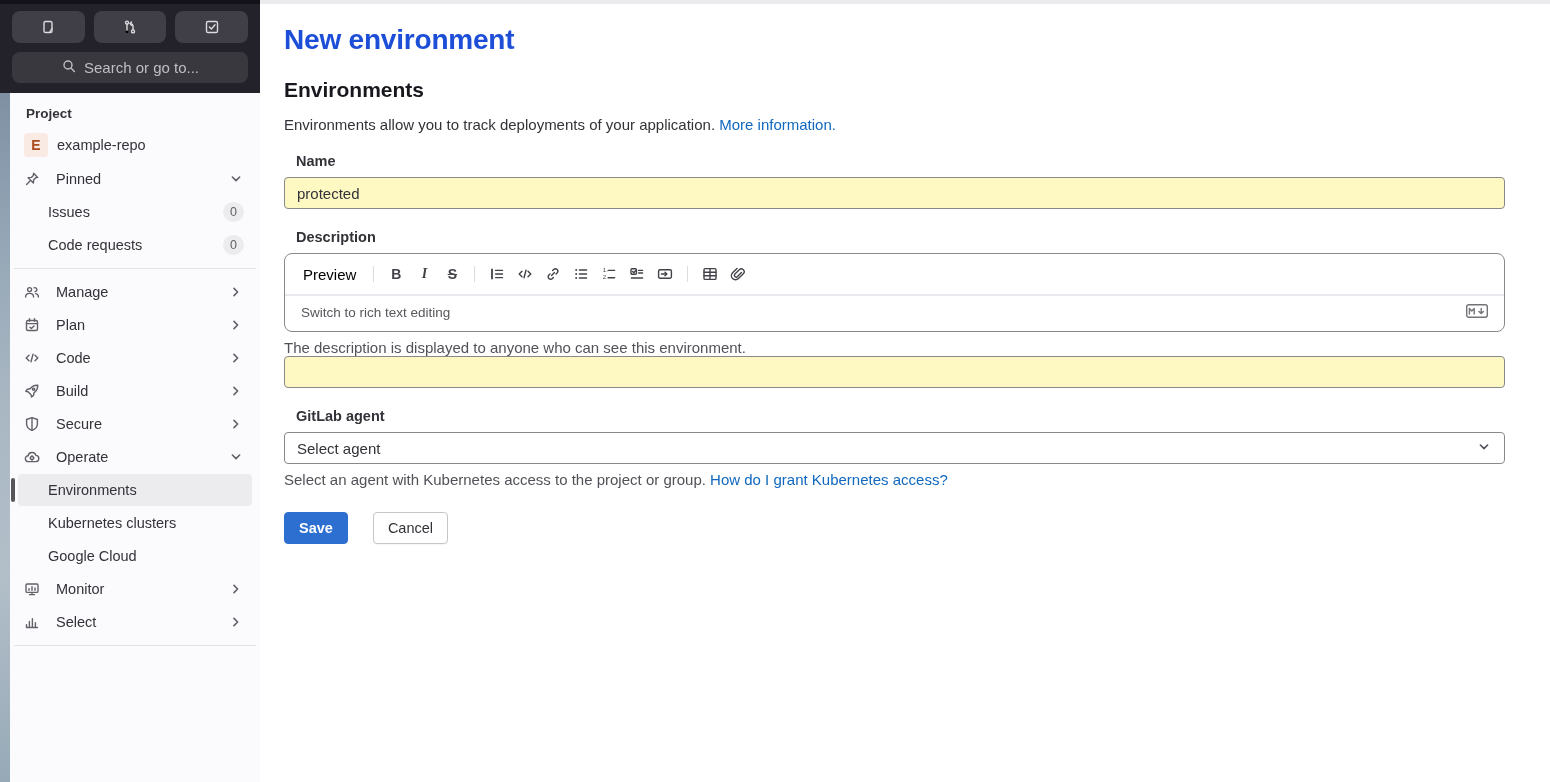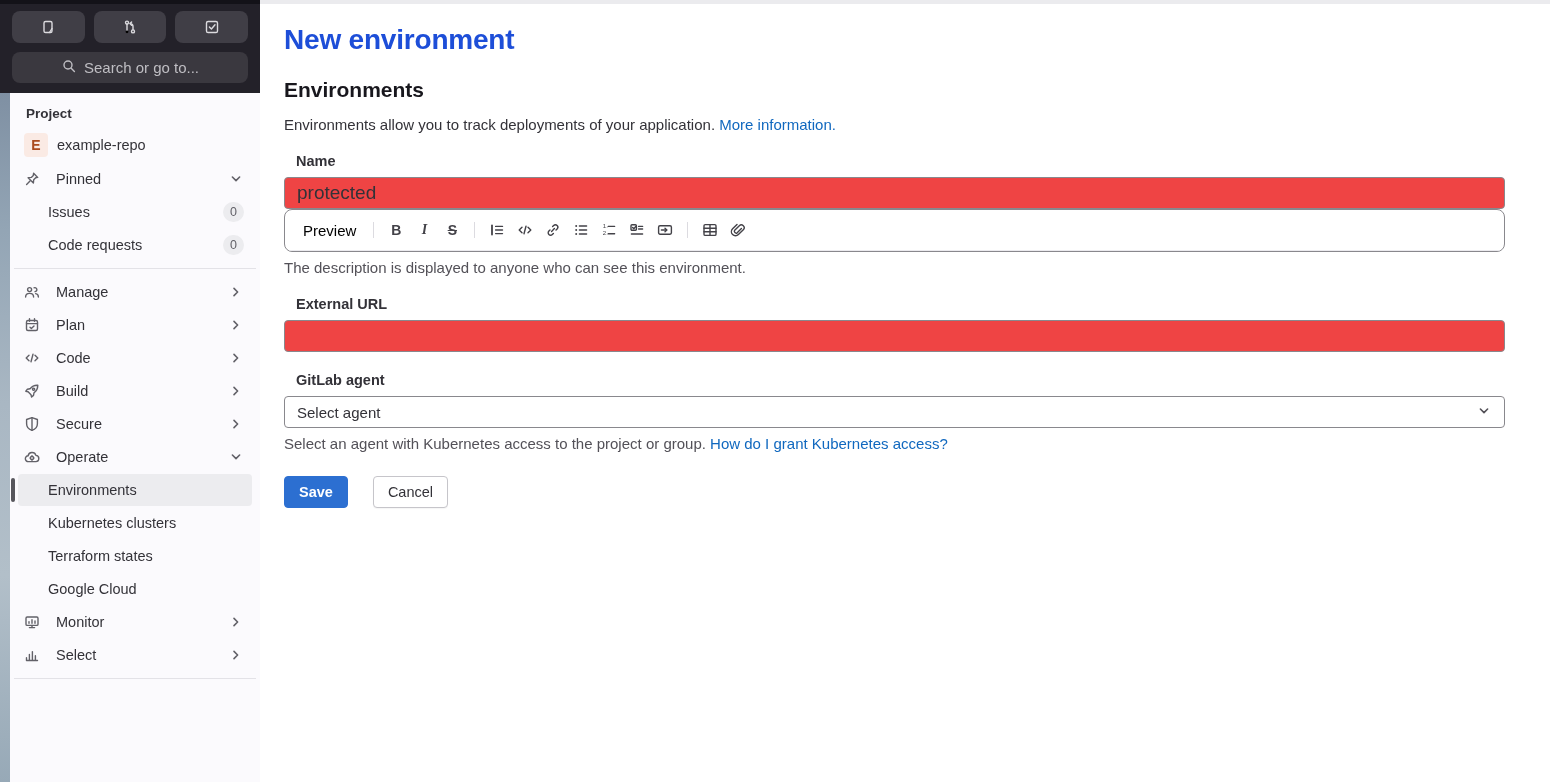--- a/index.html
+++ b/index.html
@@ -50,21 +50,21 @@
   .chev svg { stroke:#626168; }
   .nav-divider { border:none; border-top:1px solid #e3e2e7; margin:7px 4px; }
   
   .main { flex:1; height:782px; overflow:hidden; border-top:4px solid #ebebee; padding:20px 45px 0 24px; background:#fff; }
   h1 { font-size:28px; font-weight:bold; color:#1d4ed8; letter-spacing:-.2px; }
   h2 { font-size:21px; font-weight:bold; color:#18171d; margin-top:22px; }
   .intro { margin-top:14px; font-size:15px; color:#333238; }
   a.link { color:var(--link-blue); text-decoration:none; cursor:pointer; }
   .field-label { display:block; font-size:14.5px; font-weight:bold; margin:20px 12px 8px; color:#333238; }
   .text-input { width:100%; height:32px; border:1px solid #89888d; border-radius:4px; padding:0 12px;
-    font-size:19px; color:#333238; font-family:"Liberation Sans", sans-serif; background:#ef4444; }
+    font-size:15px; color:#333238; font-family:"Liberation Sans", sans-serif; background:#fef9c3; }
   
   .md-editor { border:1px solid #89888d; border-radius:8px; background:#fff; overflow:hidden; }
   .md-toolbar { display:flex; align-items:center; gap:2px; padding:7px 10px; border-bottom:1px solid #ebeaee; }
   .md-preview-btn { border:none; background:transparent; font-size:15px; color:#000000; padding:4px 8px;
     border-radius:4px; cursor:pointer; font-family:"Liberation Sans", sans-serif; }
   .md-sep { width:1px; height:16px; background:#dcdbe0; margin:0 7px; }
   .md-btn { width:26px; height:26px; border:none; background:transparent; border-radius:4px; cursor:pointer;
     display:flex; align-items:center; justify-content:center; color:#434248; }
   .md-btn svg { stroke:#434248; }
   .md-btn .tglyph { font-size:14px; font-weight:bold; }
@@ -250,23 +250,20 @@
               </svg>
             </span>
           </li>
           <li class="nav-item indent active">
             <span class="nav-label">Environments</span>
           </li>
           <li class="nav-item indent">
             <span class="nav-label">Kubernetes clusters</span>
           </li>
           <li class="nav-item indent">
-            <span class="nav-label">Terraform states</span>
-          </li>
-          <li class="nav-item indent">
             <span class="nav-label">Google Cloud</span>
           </li>
           <li class="nav-item">
             <span class="nav-icon">
               <svg width="16" height="16" viewBox="0 0 16 16" fill="none" stroke-width="1.4" stroke-linecap="round" stroke-linejoin="round">
                 <rect x="2" y="3" width="12" height="8.4" rx="1.2"></rect>
                 <path d="M8 11.4v2M5.4 13.6h5.2"></path>
                 <path d="M5 9.2V7.6M8 9.2V5.8M11 9.2V7"></path>
               </svg>
             </span>
@@ -301,20 +298,21 @@
   <h1>New environment</h1>
   <h2>Environments</h2>
   <p class="intro">
     <span>Environments allow you to track deployments of your application.</span>
     <a class="link">More information.</a>
   </p>
 
   <label class="field-label">Name</label>
   <input class="text-input" type="text" value="protected" style="">
 
+  <label class="field-label">Description</label>
   <div class="md-editor">
     <div class="md-toolbar">
       <button class="md-preview-btn">Preview</button>
       <span id="md-toolbar-groups" style="display:flex;align-items:center;gap:2px;">
           <span class="md-sep"></span>
           <button class="md-btn">
             <span style="display:flex;align-items:center;">
               <span class="tglyph" style="font-weight:bold;">B</span>
             </span>
           </button>
@@ -401,24 +399,31 @@
           </button>
           <button class="md-btn">
             <span style="display:flex;align-items:center;">
               <svg width="16" height="16" viewBox="0 0 16 16" fill="none" stroke-width="1.4" stroke-linecap="round" stroke-linejoin="round">
                 <path d="M11.4 6.6l-4.2 4.2a1.8 1.8 0 0 1-2.5-2.5l4.6-4.6a2.8 2.8 0 0 1 4 4l-4.9 4.9a4.1 4.1 0 0 1-5.8-5.8l4.4-4.4"></path>
               </svg>
             </span>
           </button>
         </span>
     </div>
+    <div class="md-footer">
+      <button class="md-switch">Switch to rich text editing</button>
+      <span class="md-mark" id="md-mark-slot"><svg width="22" height="14" viewBox="0 0 22 14" fill="none" stroke-width="1.4" stroke-linecap="round" stroke-linejoin="round">
+            <rect x="0.7" y="0.7" width="20.6" height="12.6" rx="2"></rect>
+            <path d="M3.4 10V4.4L5.8 7l2.4-2.6V10"></path>
+            <path d="M15.2 4.4v5M13 7.4l2.2 2.2 2.2-2.2"></path>
+          </svg></span>
+    </div>
   </div>
   <p class="helper">The description is displayed to anyone who can see this environment.</p>
 
-  <label class="field-label">External URL</label>
   <input class="text-input" type="text" value="" style="">
 
   <label class="field-label">GitLab agent</label>
   <div class="select">
     <span class="select-value">Select agent</span>
     <span id="select-chev-slot"><svg width="16" height="16" viewBox="0 0 16 16" fill="none" stroke-width="1.4" stroke-linecap="round" stroke-linejoin="round">
           <path d="M4.4 6L8 9.6 11.6 6" stroke-width="1.6"></path>
         </svg></span>
   </div>
   <p class="helper">

